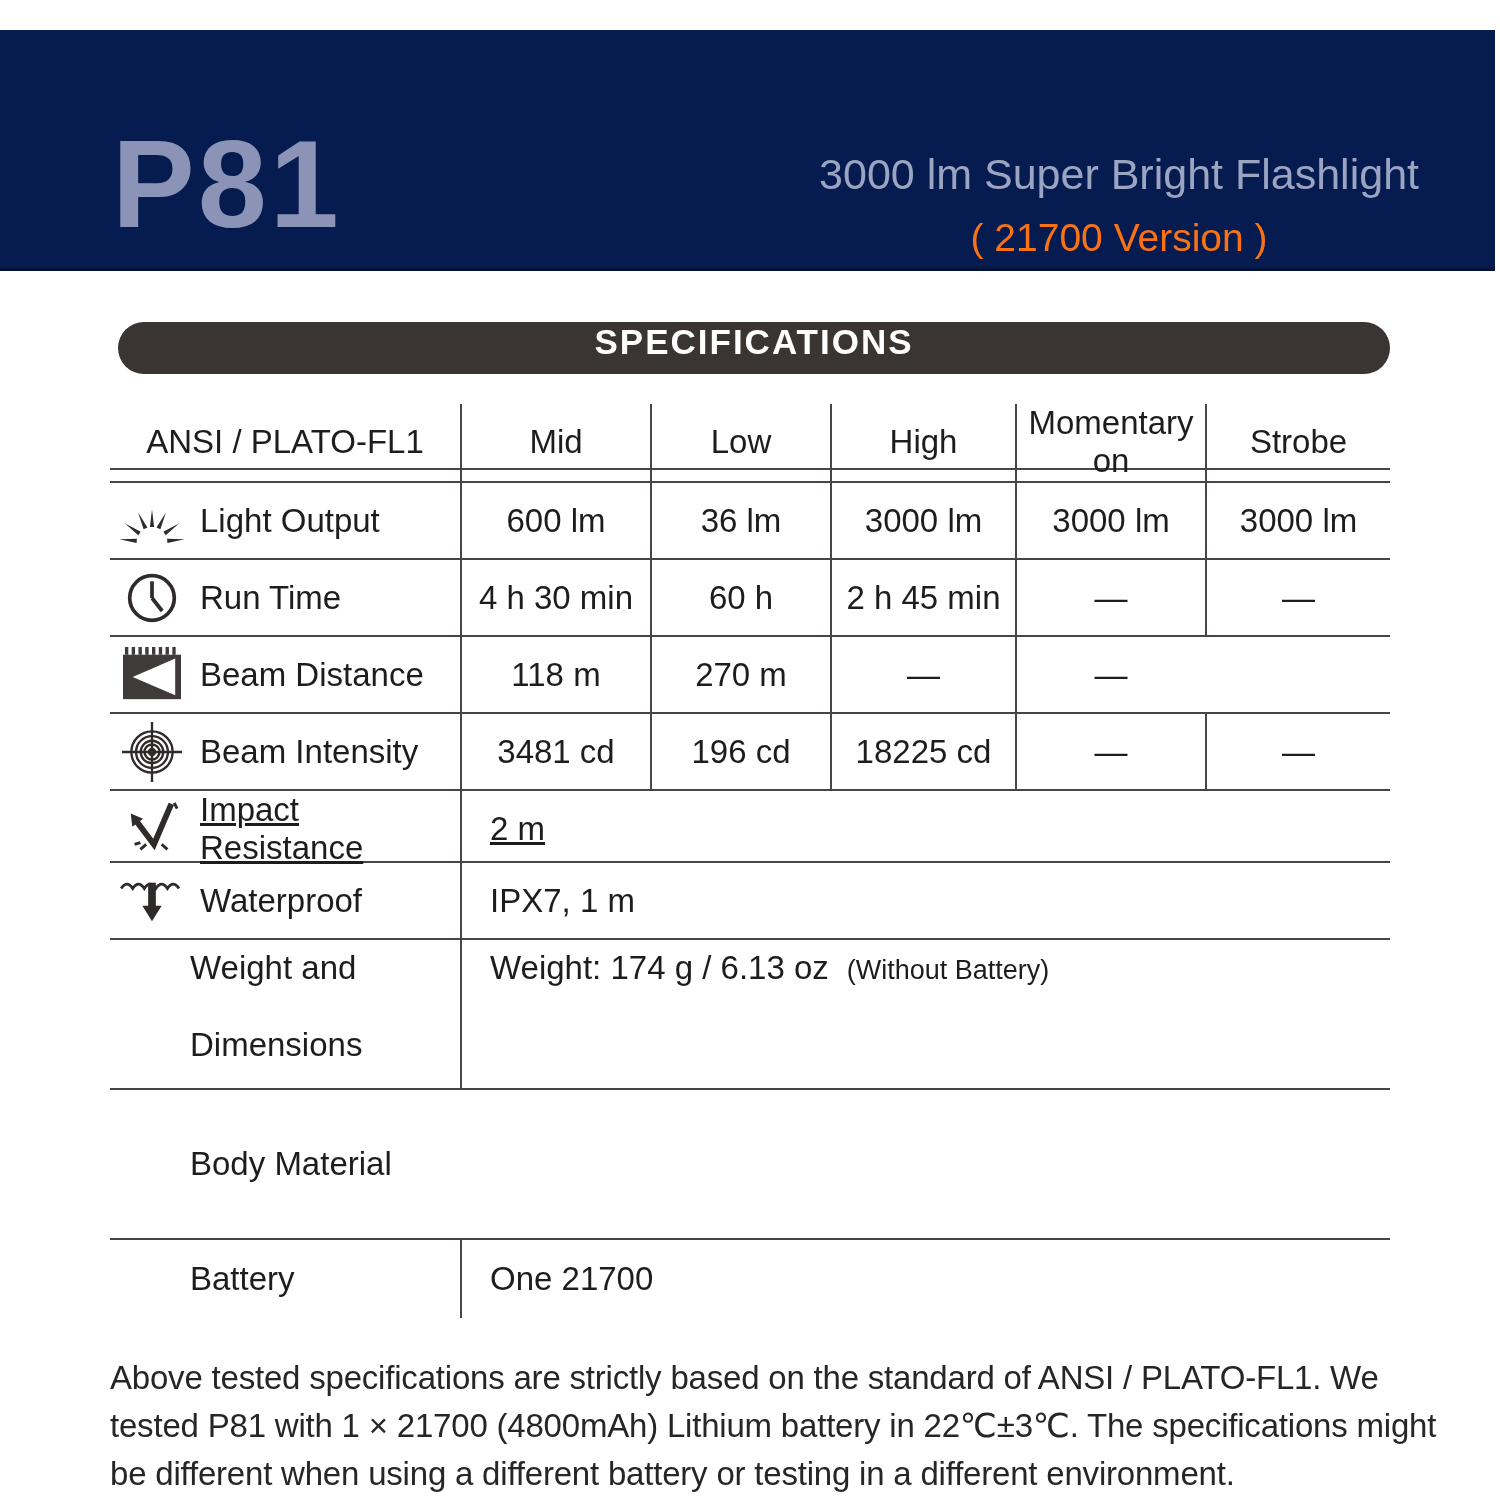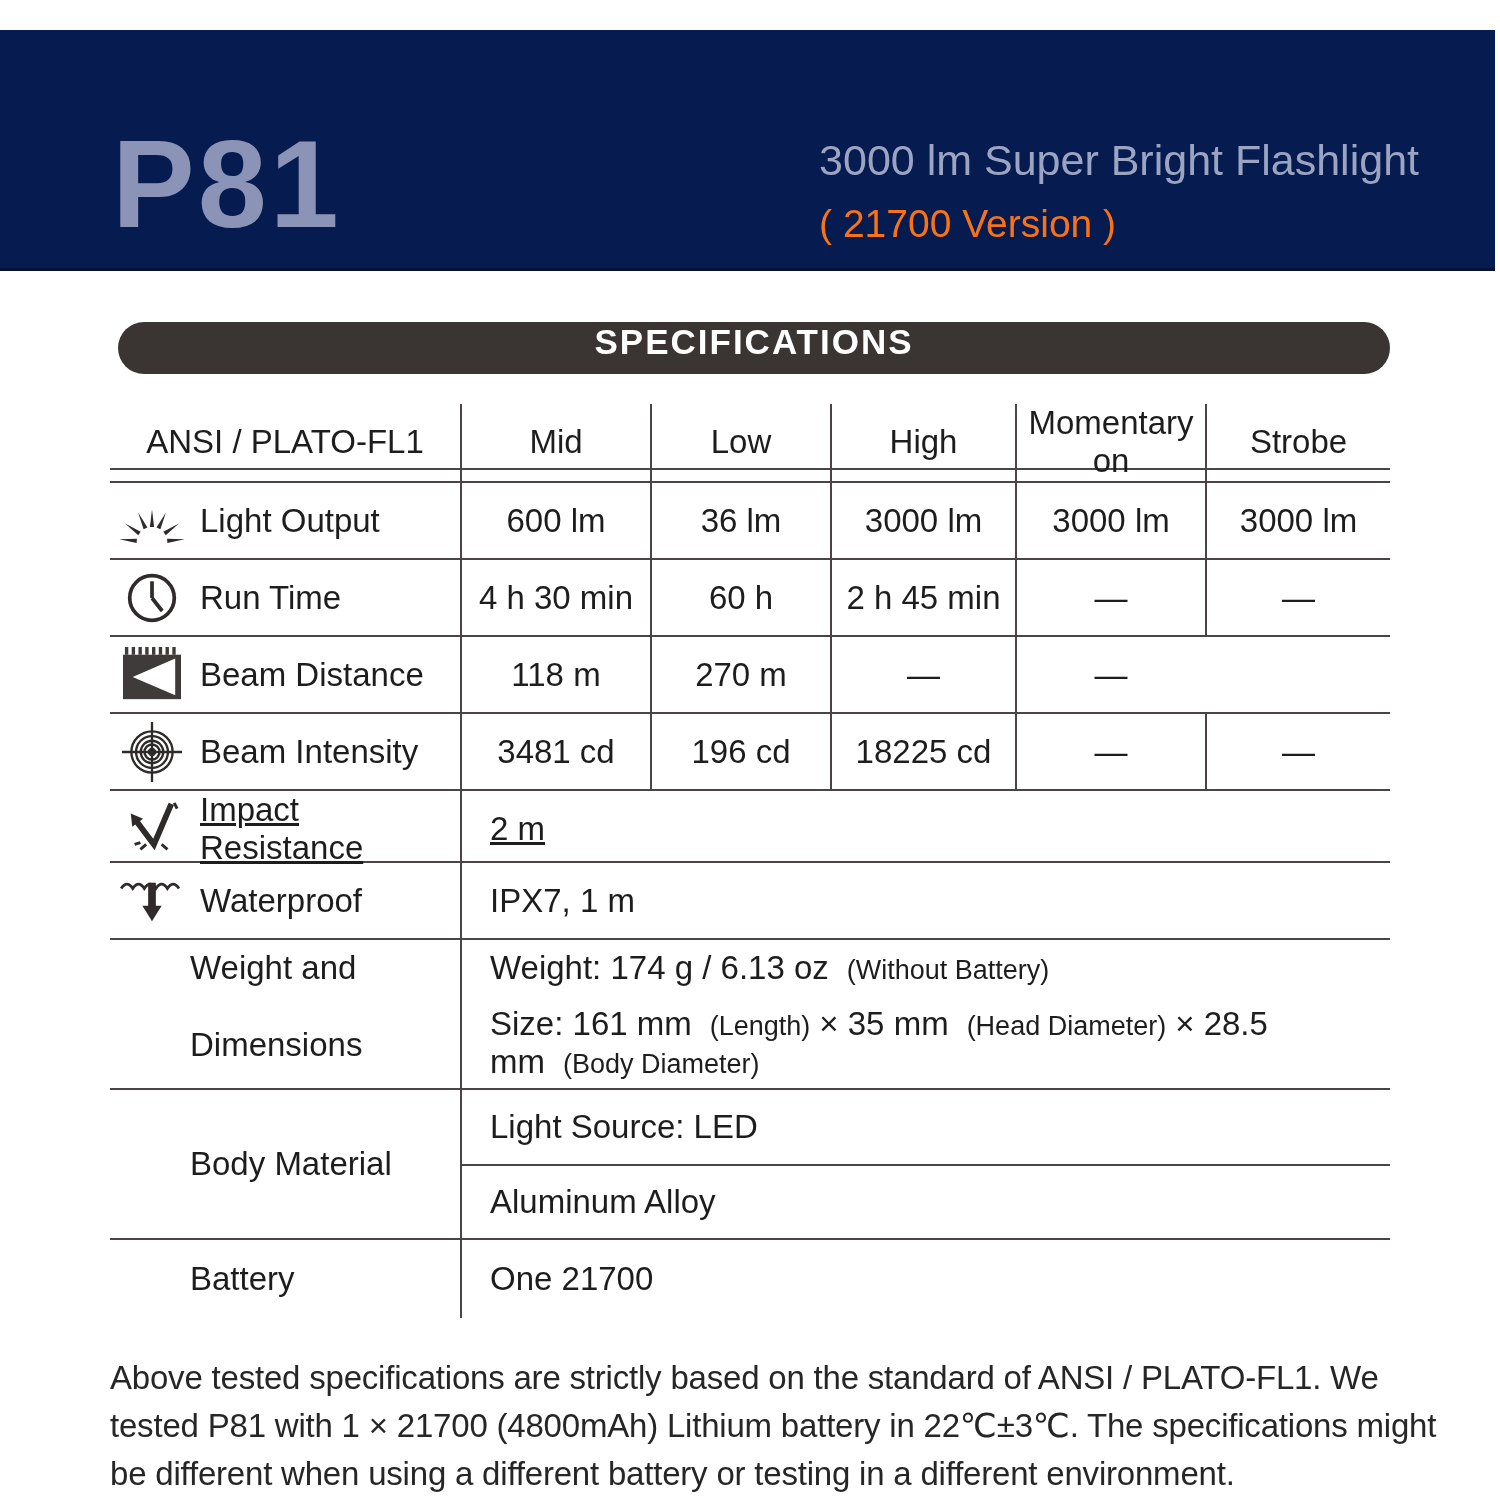--- a/index.html
+++ b/index.html
@@ -13,21 +13,21 @@
   .header-band {
     margin-top:30px; width:1495px; height:241px;
     background:#061b4f; position:relative;
     border-bottom:3px solid #041238;
   }
   .model {
     position:absolute; left:112px; top:92px;
     font-size:124px; font-weight:bold; letter-spacing:3px;
     color:#8b94b6; line-height:1;
   }
-  .header-right { position:absolute; right:76px; top:106px; text-align:left; }
+  .header-right { position:absolute; right:76px; top:120px; text-align:center; }
   .header-title { font-size:43px; color:#9ba5c2; }
   .header-subtitle { font-size:39px; color:#f97316; margin-top:17px; }
 
   
   .banner {
     margin:51px 0 0 118px; width:1272px; height:52px;
     background:#3a3433; border-radius:28px;
     display:flex; align-items:flex-start; justify-content:center;
   }
   .banner-text { color:#ffffff; font-size:35px; font-weight:bold; letter-spacing:2px; }
@@ -223,34 +223,27 @@
 
   <div class="row span2 weight">
     <div class="plain-label stack">
       <div>Weight and</div>
       <div>Dimensions</div>
     </div>
     <div class="value-left stack">
       <div>
         <span class="seg">Weight: 174 g / 6.13 oz</span><span class="small-note">(Without Battery)</span>
       </div>
-      <div>
-        <span class="seg">Size: 161 mm</span><span class="small-note seg">(Length)</span><span class="seg">× 35 mm</span><span class="small-note seg">(Head Diameter)</span><span class="seg">× 28.5 mm</span><span class="small-note">(Body Diameter)</span>
-      </div>
     </div>
   </div>
 
   <div class="row span2 bodymat">
     <div class="plain-label">
       <span>Body Material</span>
     </div>
-    <div class="body-values">
-      <div class="body-sub">Light Source: LED</div>
-      <div class="body-sub">Aluminum Alloy</div>
-    </div>
   </div>
 
   <div class="row span2 battery">
     <div class="plain-label">
       <span>Battery</span>
     </div>
     <div class="value-left">One 21700</div>
   </div>
 
 </div>

